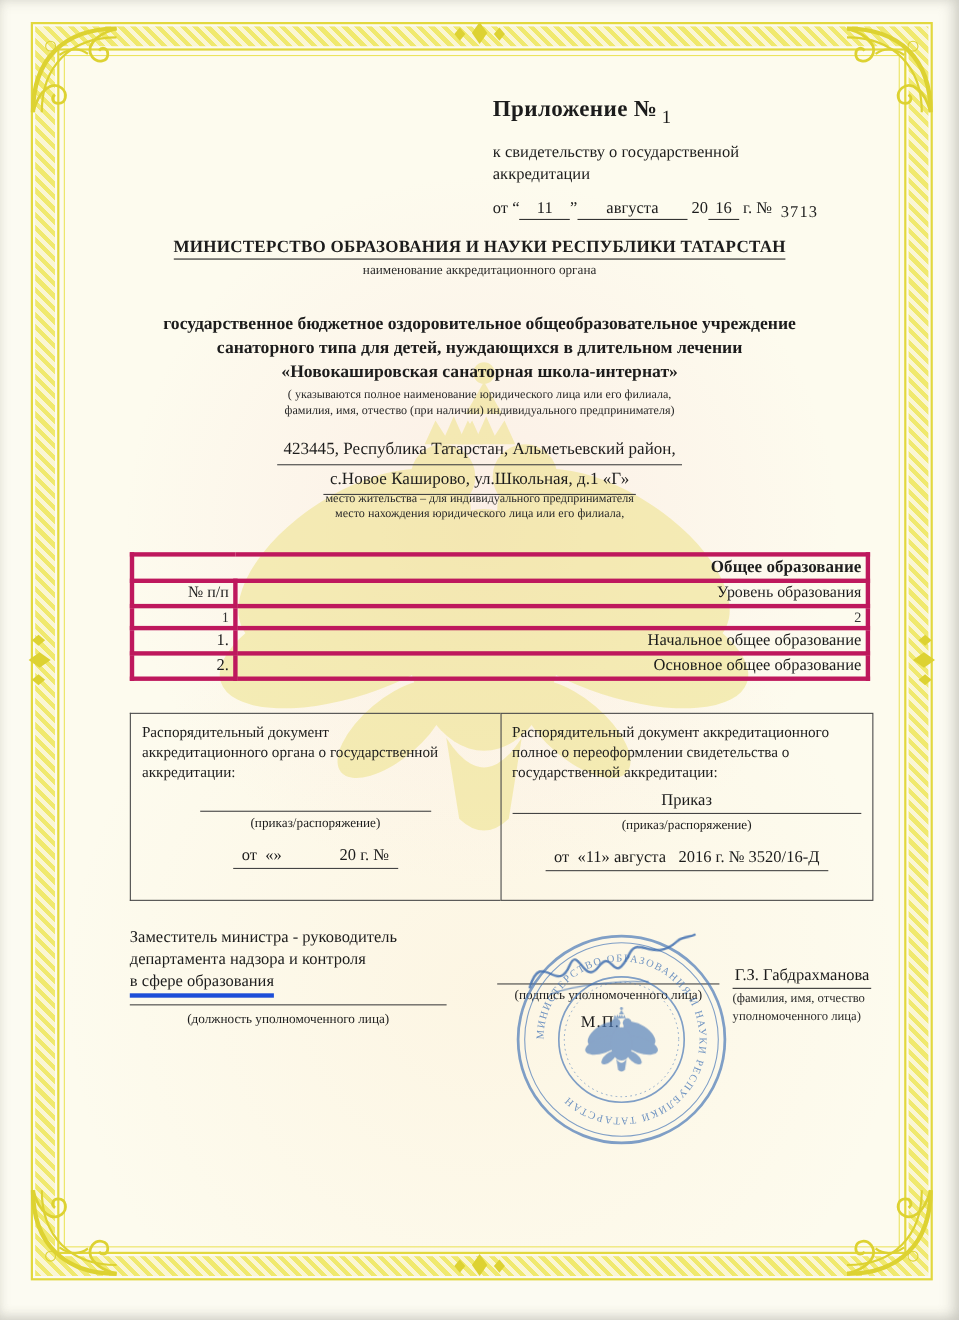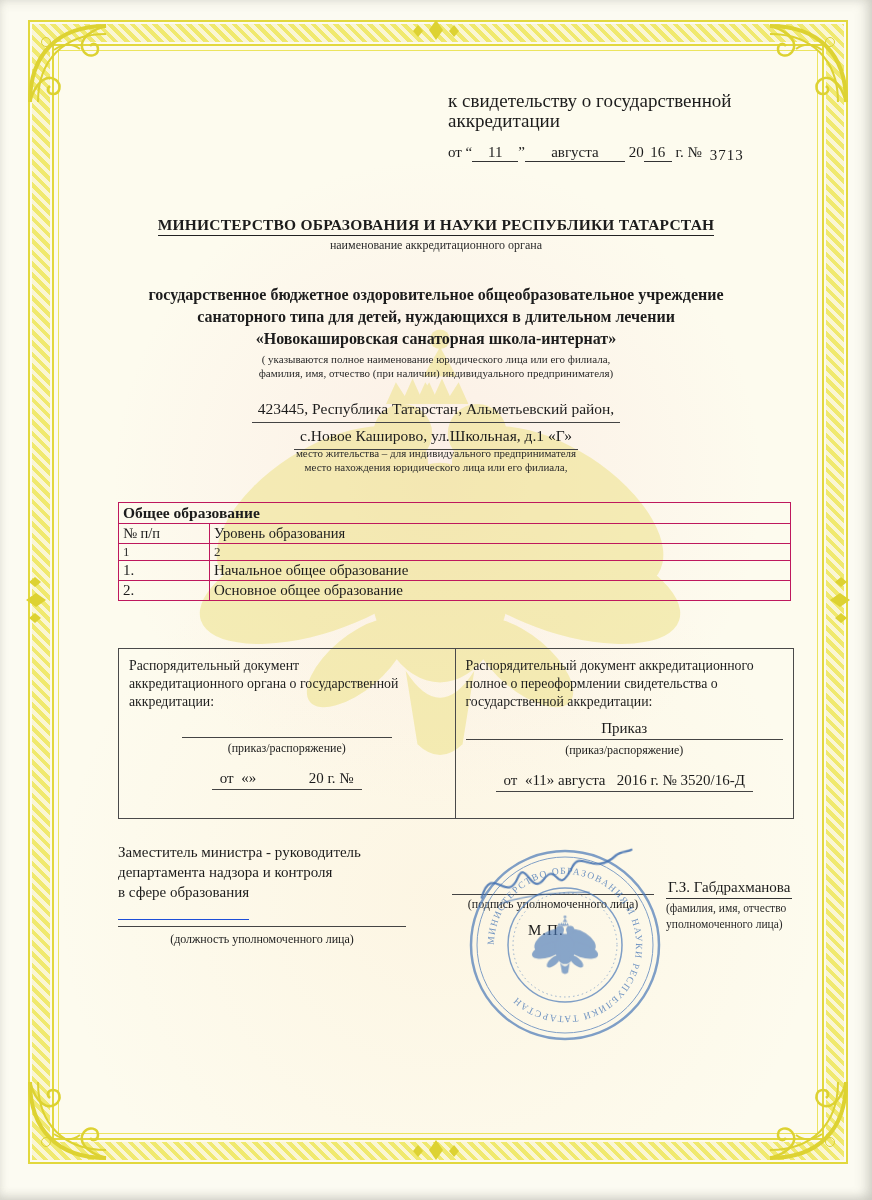--- a/index.html
+++ b/index.html
@@ -42,21 +42,21 @@
     color:#ece07a; opacity:0.48; z-index:2; }
 
   
   .content { position:absolute; inset:0; z-index:4; }
   .caption { font-size:11px; line-height:14px; color:#2a2a2a; }
   .ws-pre { white-space:pre; }
 
   .hdr { position:absolute; left:448px; top:86px; width:360px; }
   .hdr-title { font-size:21px; font-weight:bold; letter-spacing:0.3px; }
   .hdr-title .appnum { display:inline-block; position:relative; top:7px; left:4px; font-size:17px; font-weight:normal; }
-  .hdr-sub { font-size:19px; line-height:20px; margin-top:5px; }
+  .hdr-sub { font-size:15px; line-height:20px; margin-top:18px; }
   .hdr-date { margin-top:13px; font-size:15px; }
   .d-fill { display:inline-block; border-bottom:1px solid #333; text-align:center; }
   .d-day { width:46px; }
   .d-month { width:100px; }
   .d-year { width:28px; }
   .d-num { display:inline-block; position:relative; top:3px; margin-left:8px; letter-spacing:1px; }
 
   .ministry { position:absolute; left:56px; top:216px; width:760px; text-align:center; }
   .ministry-name { display:inline-block; font-size:15.5px; font-weight:bold; letter-spacing:0.2px;
     border-bottom:1.5px solid #222; padding-bottom:1px; }
@@ -66,39 +66,39 @@
     font-size:16px; font-weight:bold; line-height:22px; }
   .org-caption { position:absolute; left:56px; top:352px; width:760px; text-align:center; }
 
   .addr { position:absolute; left:56px; top:396px; width:760px; text-align:center;
     font-size:15.5px; line-height:25px; }
   .addr .u { display:inline-block; border-bottom:1px solid #444; padding:0 6px 1px 6px; }
   .addr-caption { position:absolute; left:56px; top:446px; width:760px; text-align:center; }
 
   table.edu-table { position:absolute; left:118px; top:502px; width:673px;
     border-collapse:collapse; font-size:15px; }
-  table.edu-table td { border:1px solid #be185d; text-align:left; padding:1px 4px;margin-top:15px; }
+  table.edu-table td { border:4px solid #be185d; text-align:right; padding:1px 4px;margin-top:15px; }
   td.t-title { font-weight:bold; font-size:15.5px; padding:2px; }
   td.t-head { font-size:14.5px; }
   tr.t-idx td { font-size:13px; color:#333; padding:0 4px; }
   table.edu-table td.c1 { width:82px; }
 
   .orders { position:absolute; left:118px; top:648px; width:676px; display:flex; font-size:13.8px; }
   .order-box { border:1px solid #4a4a4a; padding:8px 10px 26px 10px; line-height:18px; }
   .order-box.left { width:316px; border-right:none; }
   .order-box.right { width:318px; }
   .blank-rule { margin:14px auto 0 auto; width:210px; border-bottom:1px solid #444; height:12px; }
   .order-caption { text-align:center; font-size:12px; margin-top:1px; }
   .order-date { margin:12px auto 0 auto; font-size:15px; text-align:center; }
   .order-date .u { display:inline-block; border-bottom:1px solid #444; padding:0 8px 2px 8px; }
   .order-value { text-align:center; font-size:15px; margin-top:8px;
     border-bottom:1px solid #444; padding-bottom:2px; }
 
   .position-block { position:absolute; left:118px; top:842px; width:310px; font-size:15px; line-height:20px; }
-  .position-block .u { display:inline-block; border-bottom:1px solid #1d4ed8; padding-bottom:17px; }
+  .position-block .u { display:inline-block; border-bottom:4px solid #1d4ed8; padding-bottom:1px; }
   .pos-rule { width:288px; border-bottom:1px solid #444; height:6px; }
   .pos-caption { width:288px; text-align:center; font-size:12px; margin-top:2px; }
 
   .sign-area-line { position:absolute; left:452px; top:894px; width:202px; border-top:1px solid #444; }
   .sign-caption { position:absolute; left:444px; top:897px; width:218px; text-align:center; font-size:12px; }
   .mp { position:absolute; left:528px; top:922px; font-size:15px; letter-spacing:1px; }
 
   .name-block { position:absolute; left:666px; top:878px; width:168px; }
   .name-block .nm { display:inline-block; font-size:15px; border-bottom:1px solid #333; padding:0 2px 2px 2px; }
   .name-block .caption { font-size:11.5px; margin-top:2px; }
@@ -184,20 +184,23 @@
       <use href="#mid-orn-shape"></use>
     </svg>
 
   <svg class="watermark" viewBox="0 0 520 560">
       <use href="#dbl-eagle"></use>
     </svg>
 
   <div class="content">
 
     <div class="hdr">
+      <div class="hdr-title">
+        <span>Приложение №</span><span class="appnum">1</span>
+      </div>
       <div class="hdr-sub">
         <div>к свидетельству о государственной</div>
         <div>аккредитации</div>
       </div>
       <div class="hdr-date">
         <span>от “</span><span class="d-fill d-day">11</span><span>”</span><span class="d-fill d-month">августа</span> <span>20</span><span class="d-fill d-year">16</span> <span>г. №</span><span class="d-num">3713</span>
       </div>
     </div>
 
     <div class="ministry">

